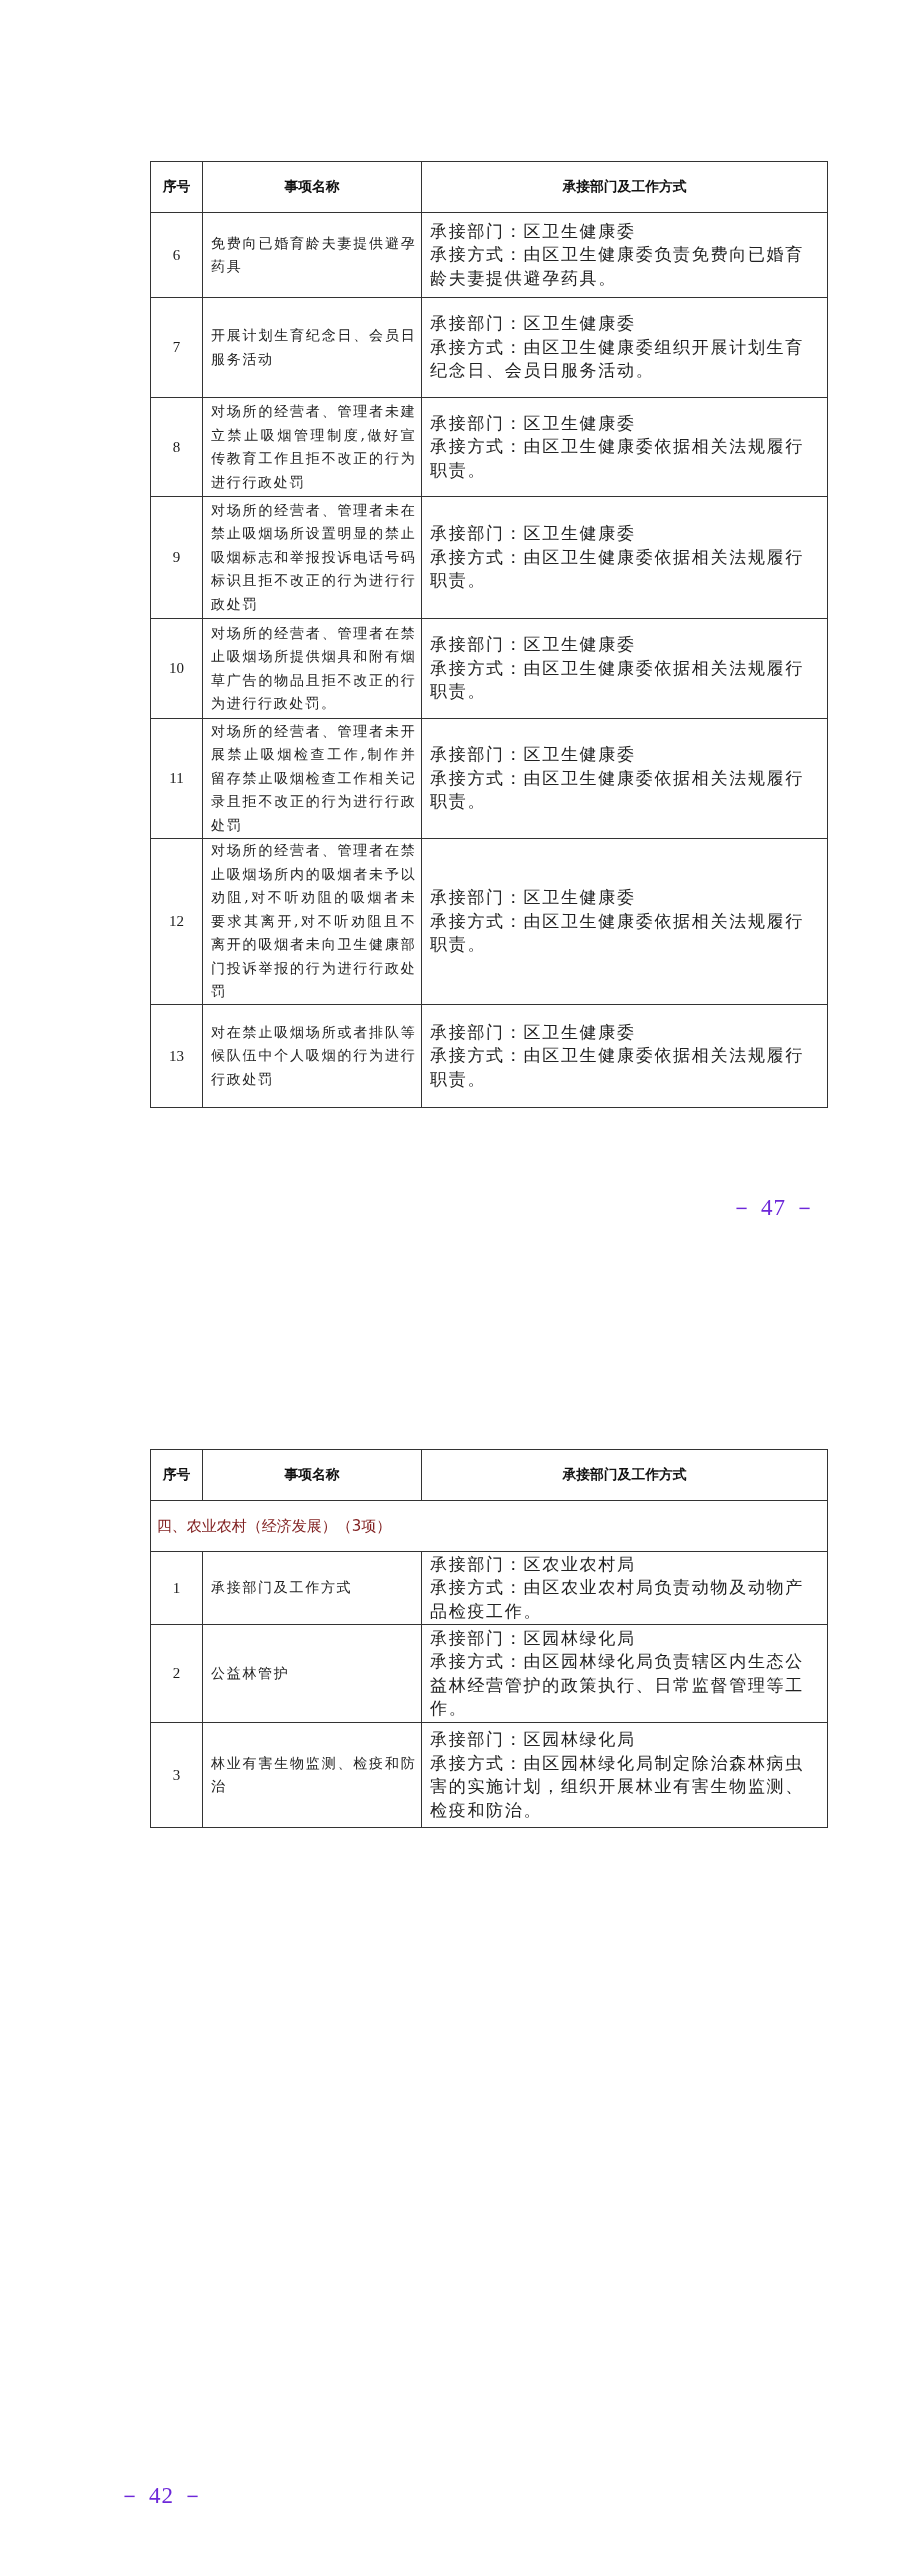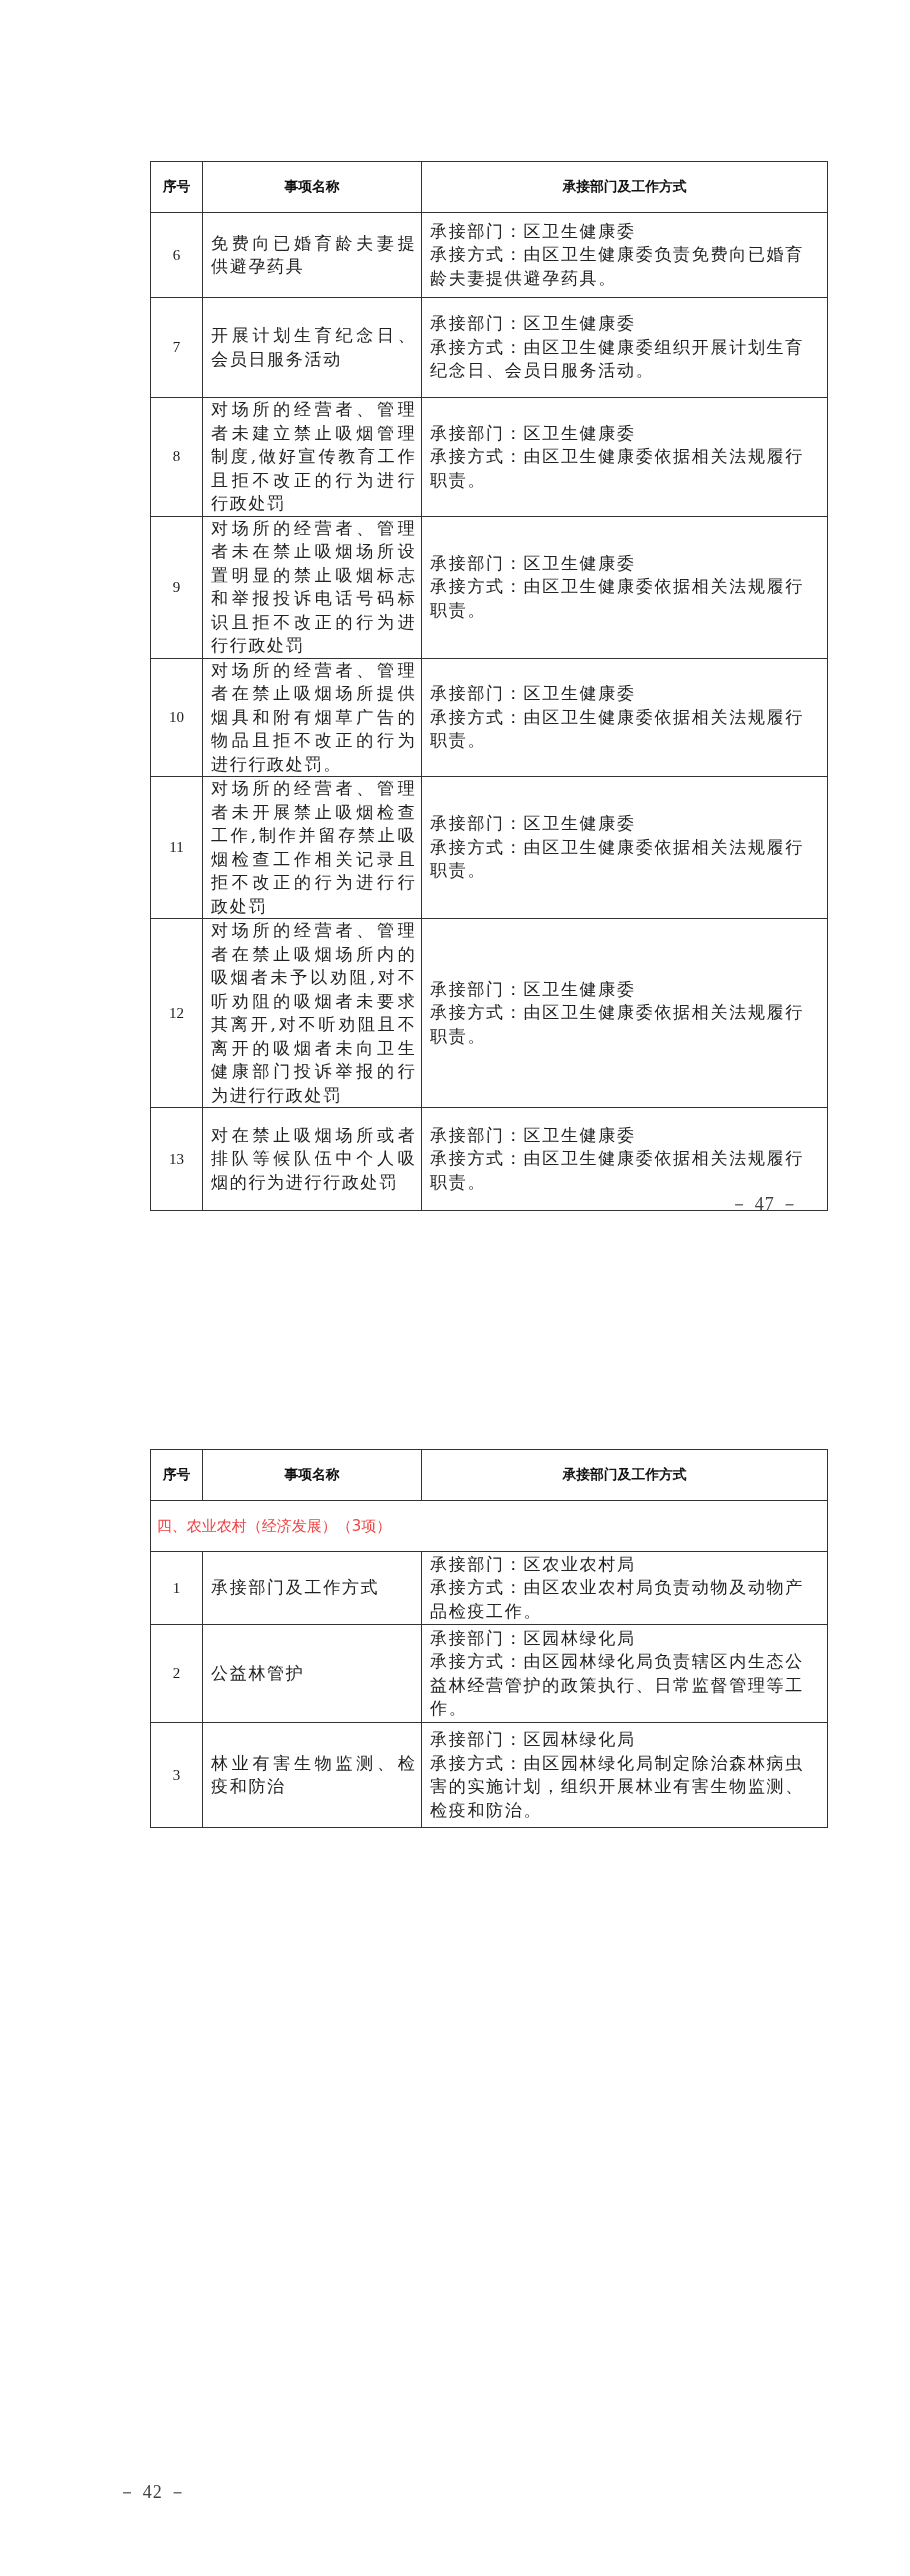--- a/index.html
+++ b/index.html
@@ -7,29 +7,29 @@
          font-family: "DejaVu Serif", "Liberation Serif", serif; color: #1a1a1a; }
   .page-table { position: absolute; left: 122px; width: 676px; border-collapse: collapse;
                 table-layout: fixed; border: 1.7px solid #222; margin-left: 28px; }
   .page-table td, .page-table th { border: 1.1px solid #333; padding: 0; vertical-align: middle; }
   .page-table col.c-idx { width: 52px; }
   .page-table col.c-name { width: 219px; }
   .page-table col.c-dept { width: 406px; }
   .page-table th { font-family: "DejaVu Sans", "Liberation Sans", sans-serif; font-weight: bold;
                    font-size: 13.8px; text-align: center; height: 50px; color: #111; }
   .idx { text-align: center; font-size: 15px; font-family: "Liberation Serif", "DejaVu Serif", serif; }
-  .name { font-size: 17px; line-height: 23.5px; padding: 0 4.6px 0 8px !important;
+  .name { font-size: 14px; line-height: 23.5px; padding: 0 4.6px 0 8px !important;
           letter-spacing: 1.7px; text-align: justify; color: #222; }
   .dept { font-size: 17px; line-height: 23.5px; padding: 0 4.6px 0 8px !important;
           letter-spacing: 1.7px; color: #222; }
   .dept .line { display: block; }
   .section-cell { font-family: "DejaVu Sans", "Liberation Sans", sans-serif; font-size: 15px;
-                  padding-left: 5.7px !important; color: #ef4444; }
+                  padding-left: 5.7px !important; color: #7f1d1d; }
   .page-num { position: absolute; font-family: "Liberation Serif", "DejaVu Serif", serif;
-              font-size: 18px; color: #404040; letter-spacing: 1.1px; white-space: pre; }
+              font-size: 23px; color: #6d28d9; letter-spacing: 1.1px; white-space: pre; }
 </style>
 </head>
 <body>
 
 <table class="page-table" style="top:161px;">
   <colgroup>
       <col class="c-idx">
       <col class="c-name">
       <col class="c-dept">
     </colgroup>

